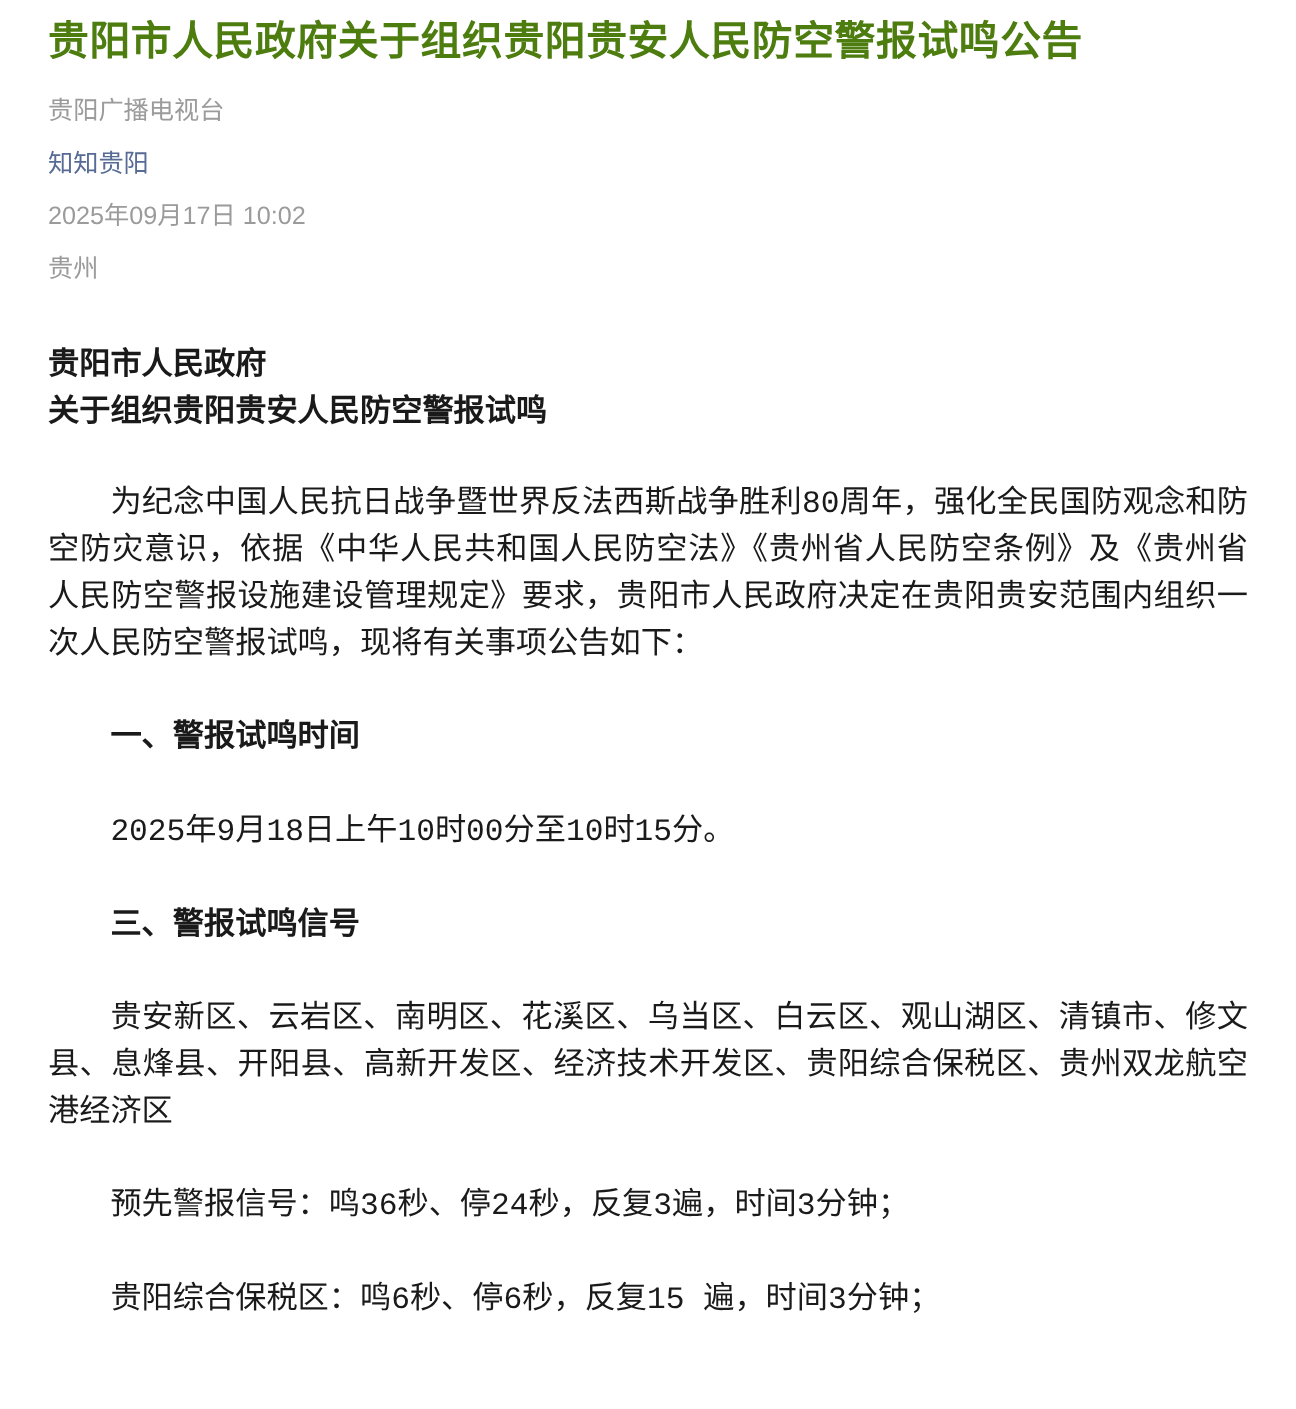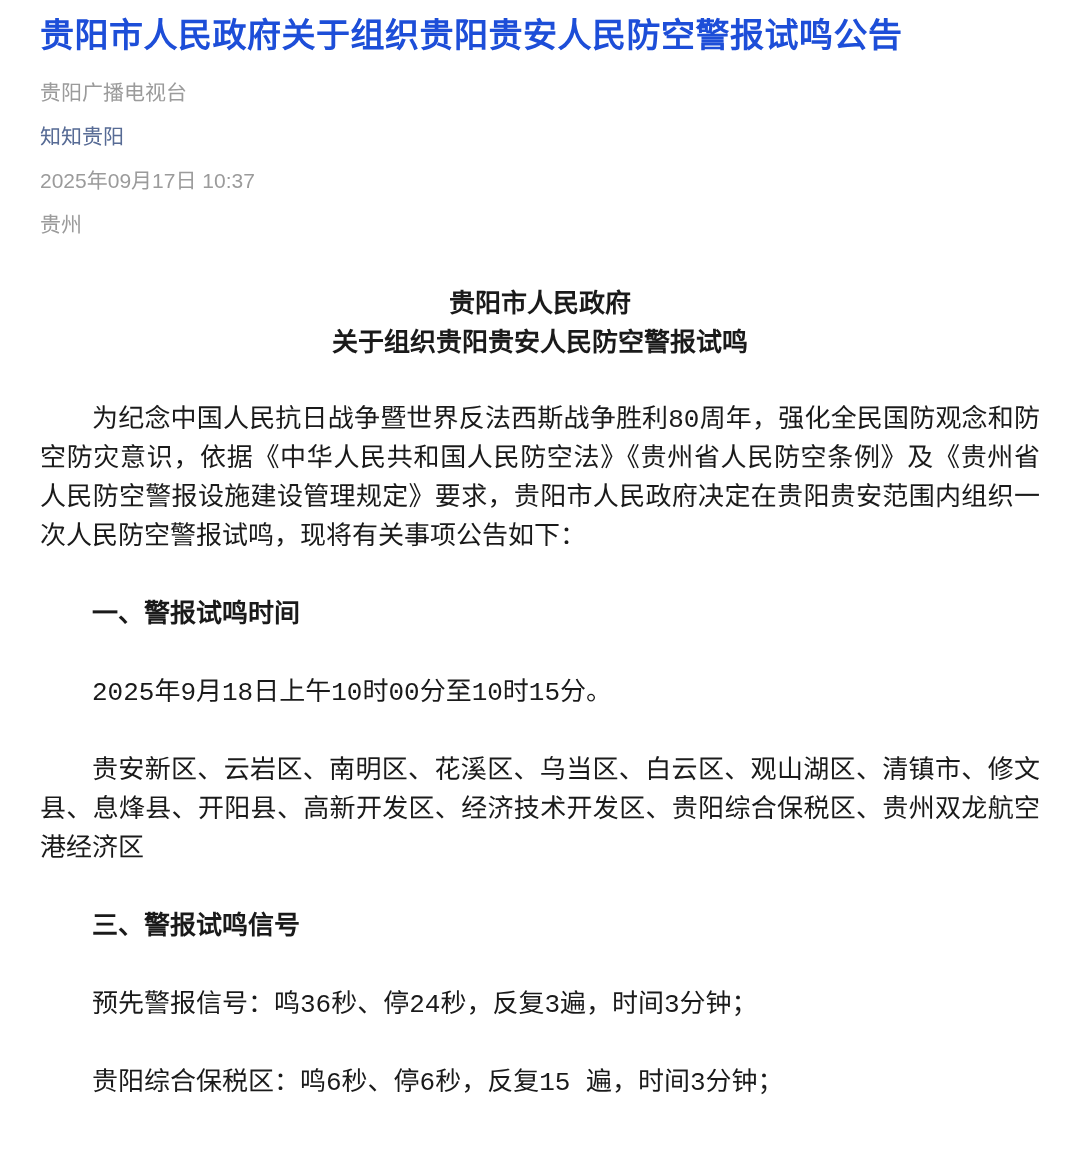--- a/index.html
+++ b/index.html
@@ -18,21 +18,21 @@
     box-sizing: border-box;
     width: 1080px;
     padding: 12px 40px 24px 40px;
   }
   
   .article-title {
     margin: 0;
     font-size: 34px;
     line-height: 1.4;
     font-weight: 700;
-    color: #1d4ed8;
+    color: #4d7c0f;
     letter-spacing: 0.5px;
   }
   .byline {
     margin-top: 20px;
     display: flex;
     align-items: baseline;
     gap: 18px;
     font-size: 21px;
     line-height: 26px;
     color: #9b9b9b;
@@ -55,59 +55,58 @@
     line-height: 39px;
     text-align: justify;
     text-indent: 2em;
     word-break: break-all;
     font-family: Liberation Mono, monospace;
   }
   .doc-heading {
     margin: 0 0 39px 0;
     line-height: 39px;
     font-weight: 700;
-    text-align: center;
     text-indent: 0;
   }
   .doc-heading div { line-height: 39px; }
   .section-title {
     font-weight: 700;
   }
 </style>
 </head>
 <body>
 
 <div class="page">
 
   <h1 class="article-title">贵阳市人民政府关于组织贵阳贵安人民防空警报试鸣公告</h1>
 
   <div class="byline">
     <span class="source">贵阳广播电视台</span>
     <a class="account-link">知知贵阳</a>
-    <span class="datetime">2025年09月17日 10:37</span>
+    <span class="datetime">2025年09月17日 10:02</span>
     <span class="location">贵州</span>
   </div>
 
   <div class="article-body">
 
     <div class="doc-heading">
       <div>贵阳市人民政府</div>
       <div>关于组织贵阳贵安人民防空警报试鸣</div>
     </div>
 
     <p class="para">为纪念中国人民抗日战争暨世界反法西斯战争胜利80周年，强化全民国防观念和防空防灾意识，依据《中华人民共和国人民防空法》《贵州省人民防空条例》及《贵州省人民防空警报设施建设管理规定》要求，贵阳市人民政府决定在贵阳贵安范围内组织一次人民防空警报试鸣，现将有关事项公告如下：</p>
 
     <p class="para section-title">一、警报试鸣时间</p>
 
     <p class="para">2025年9月18日上午10时00分至10时15分。</p>
 
 
+    <p class="para section-title">三、警报试鸣信号</p>
+
     <p class="para">贵安新区、云岩区、南明区、花溪区、乌当区、白云区、观山湖区、清镇市、修文县、息烽县、开阳县、高新开发区、经济技术开发区、贵阳综合保税区、贵州双龙航空港经济区</p>
-
-    <p class="para section-title">三、警报试鸣信号</p>
 
     <p class="para">预先警报信号：鸣36秒、停24秒，反复3遍，时间3分钟；</p>
 
     <p class="para">贵阳综合保税区：鸣6秒、停6秒，反复15 遍，时间3分钟；</p>
 
 
   </div>
 </div>
 
 </body></html>

